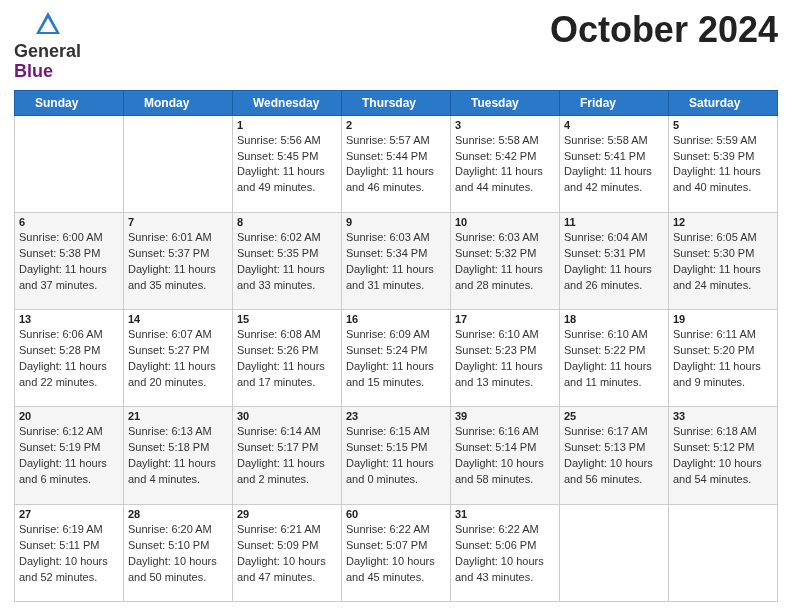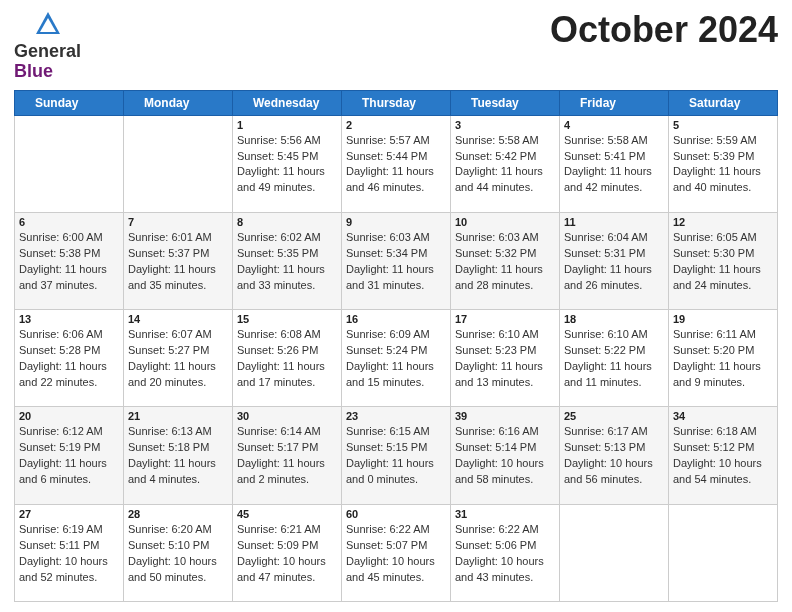--- a/index.html
+++ b/index.html
@@ -232,35 +232,35 @@
           </td>
           <td>
             <div class="day-num">39</div>
             <div class="day-info">Sunrise: 6:16 AM<br>Sunset: 5:14 PM<br>Daylight: 10 hours and 58 minutes.</div>
           </td>
           <td>
             <div class="day-num">25</div>
             <div class="day-info">Sunrise: 6:17 AM<br>Sunset: 5:13 PM<br>Daylight: 10 hours and 56 minutes.</div>
           </td>
           <td>
-            <div class="day-num">34</div>
+            <div class="day-num">33</div>
             <div class="day-info">Sunrise: 6:18 AM<br>Sunset: 5:12 PM<br>Daylight: 10 hours and 54 minutes.</div>
           </td>
         </tr>
         <tr>
           <td>
             <div class="day-num">27</div>
             <div class="day-info">Sunrise: 6:19 AM<br>Sunset: 5:11 PM<br>Daylight: 10 hours and 52 minutes.</div>
           </td>
           <td>
             <div class="day-num">28</div>
             <div class="day-info">Sunrise: 6:20 AM<br>Sunset: 5:10 PM<br>Daylight: 10 hours and 50 minutes.</div>
           </td>
           <td>
-            <div class="day-num">45</div>
+            <div class="day-num">29</div>
             <div class="day-info">Sunrise: 6:21 AM<br>Sunset: 5:09 PM<br>Daylight: 10 hours and 47 minutes.</div>
           </td>
           <td>
             <div class="day-num">60</div>
             <div class="day-info">Sunrise: 6:22 AM<br>Sunset: 5:07 PM<br>Daylight: 10 hours and 45 minutes.</div>
           </td>
           <td>
             <div class="day-num">31</div>
             <div class="day-info">Sunrise: 6:22 AM<br>Sunset: 5:06 PM<br>Daylight: 10 hours and 43 minutes.</div>
           </td>

